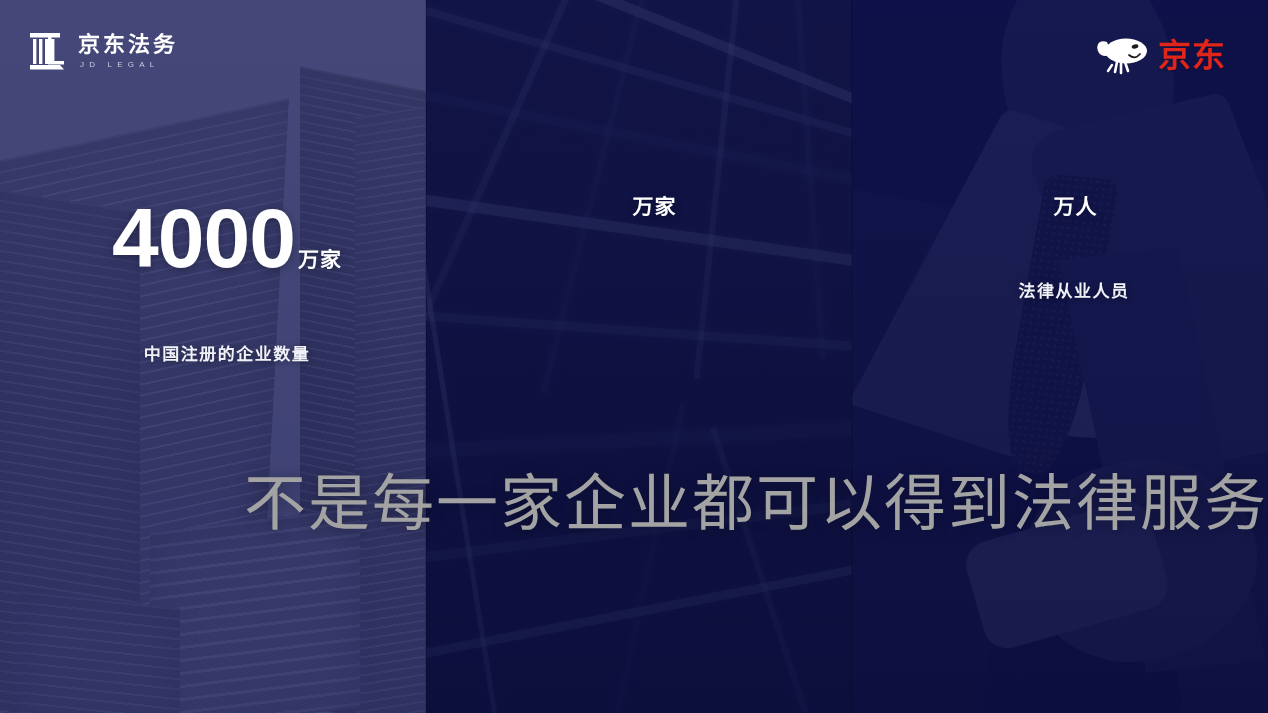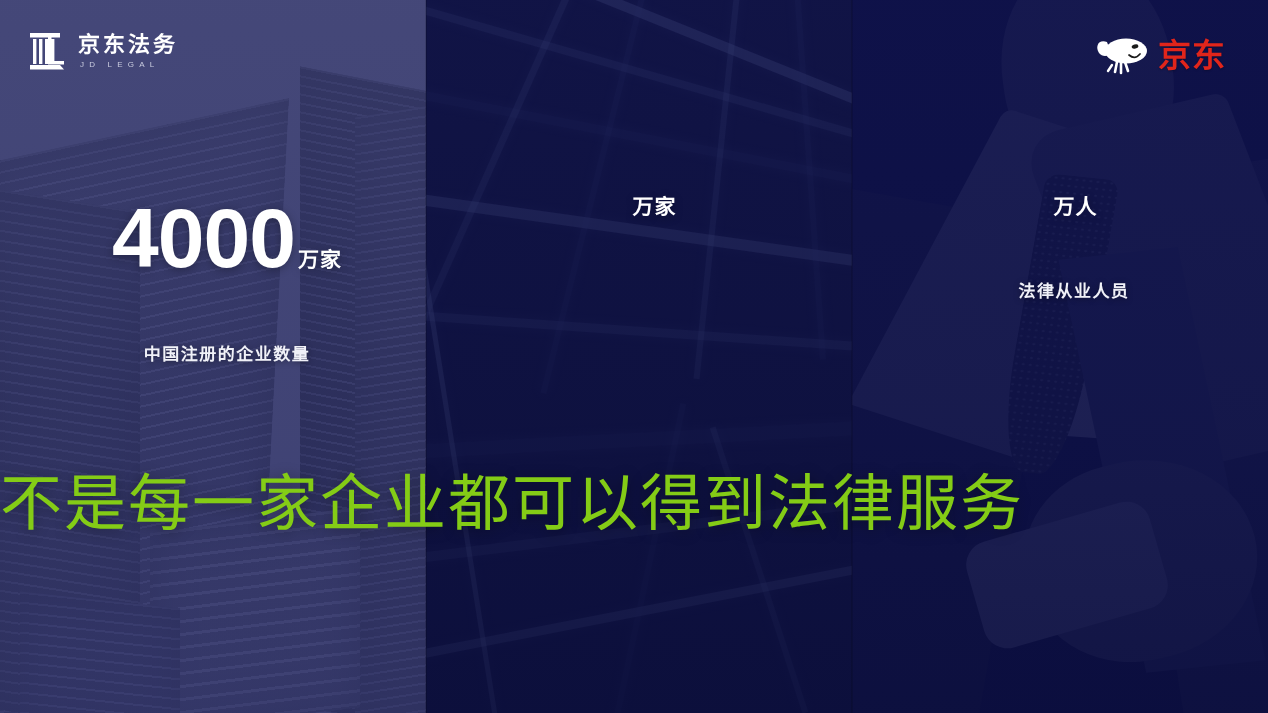--- a/index.html
+++ b/index.html
@@ -240,22 +240,22 @@
   .stat-label {
     margin-top: 60px;
     color: #f0f1f8; font-size: 17px; font-weight: 700;
     letter-spacing: 1.5px;
     text-shadow: 0 1px 6px rgba(0,0,0,.4);
   }
 
   
   .headline {
     position: absolute; left: 0; top: 470px; width: 1268px;
-    text-align: left;
-    color: #84cc16;
+    text-align: right;
+    color: #a3a3a3;
     font-size: 62px;
     font-weight: 300;
     letter-spacing: 2px;
     line-height: 1.1;
     text-shadow: 0 2px 14px rgba(0,0,0,.35);
   }
 </style>
 </head>
 <body>
 

